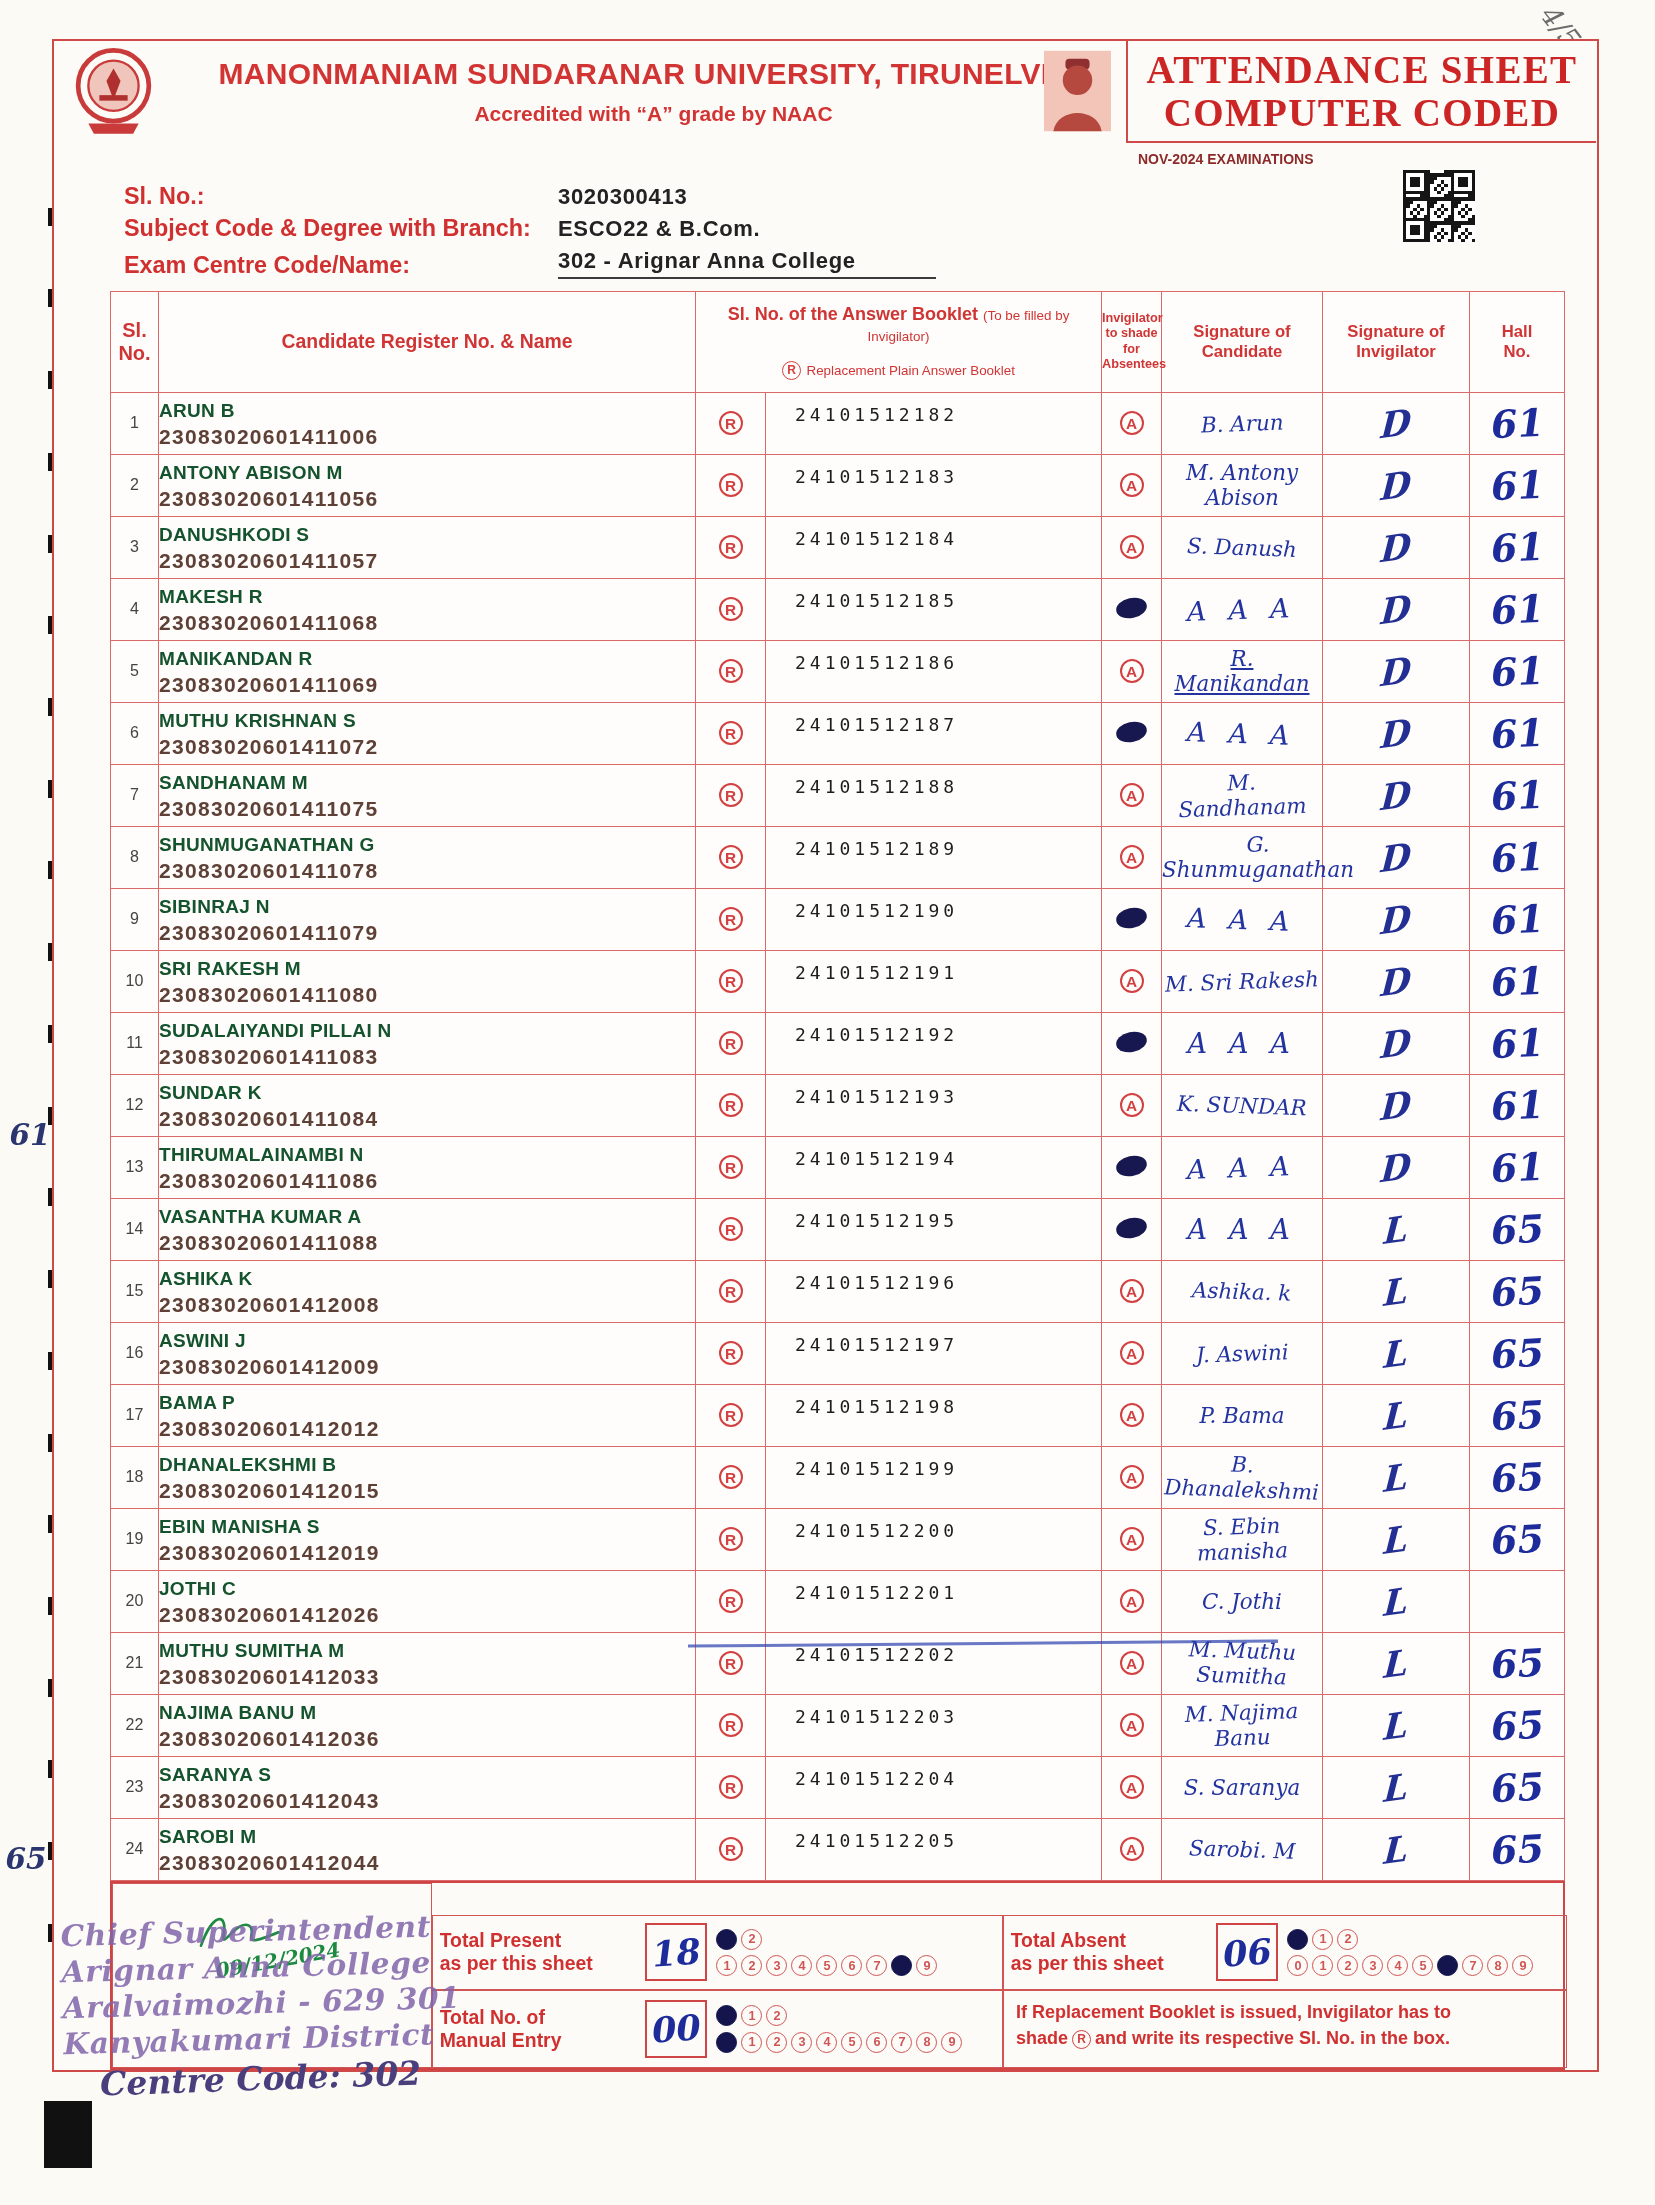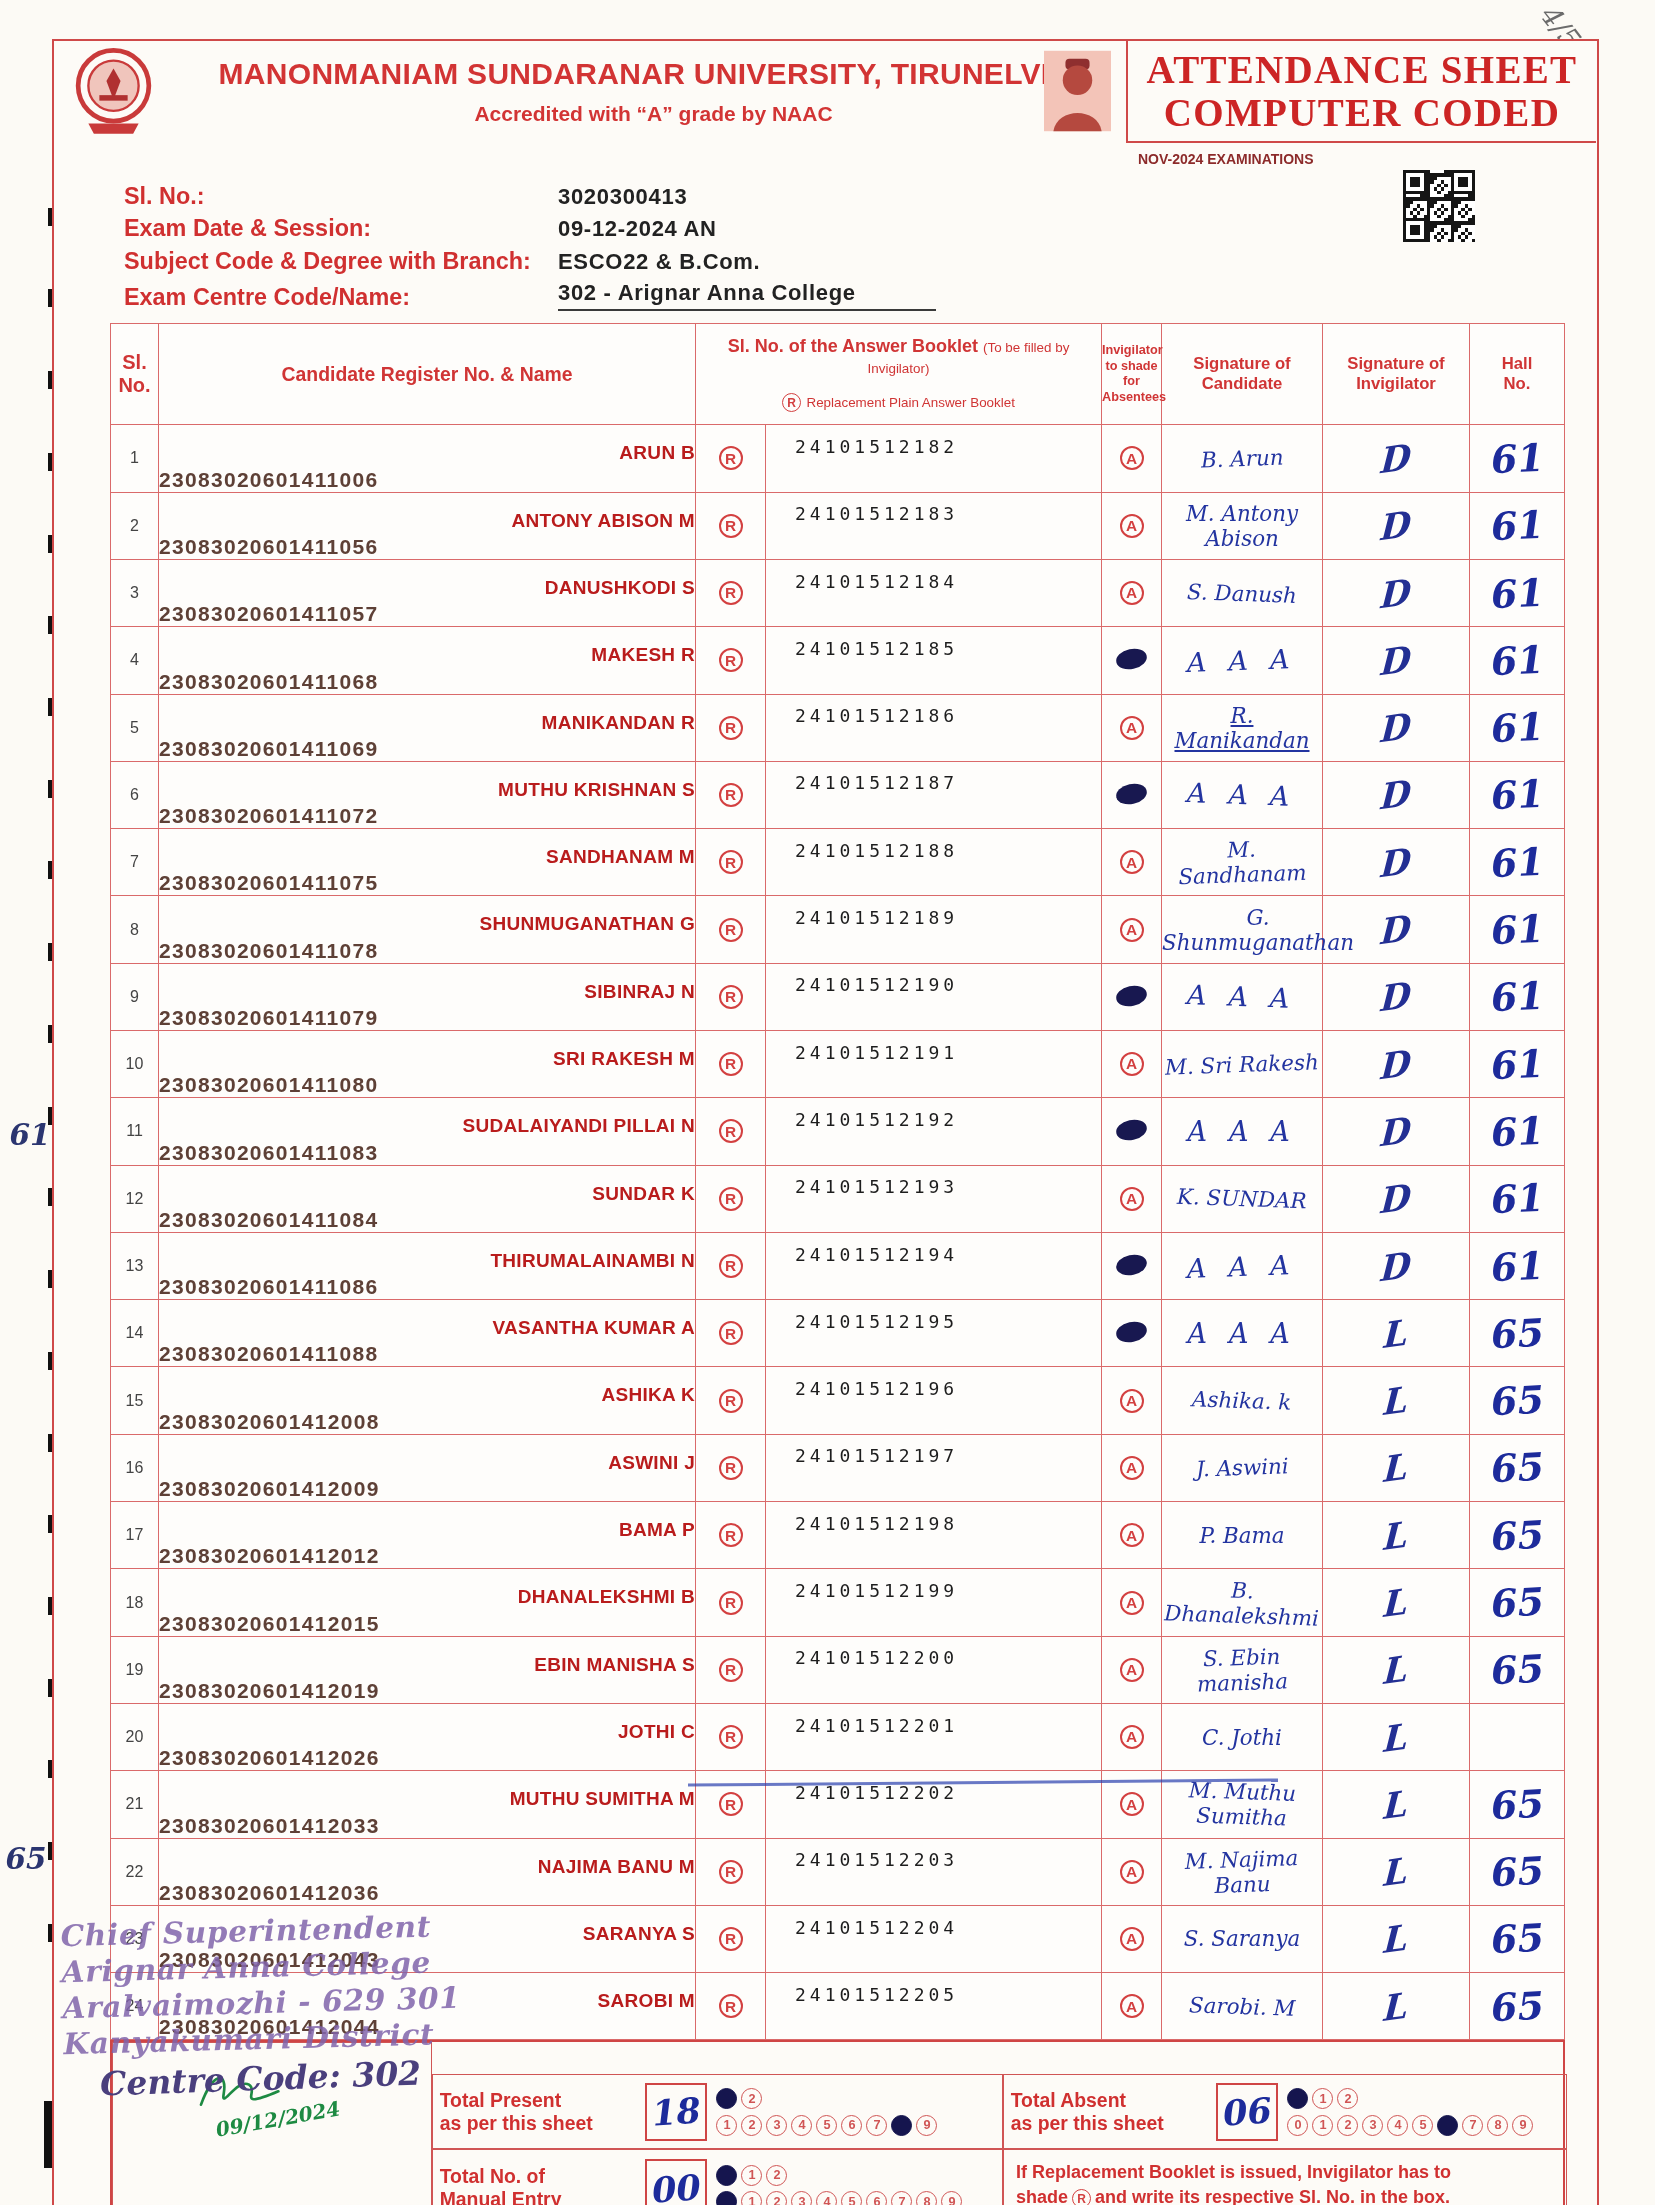--- a/index.html
+++ b/index.html
@@ -57,21 +57,21 @@
   .h-candidate { font-size:19.4px; font-weight:bold;margin-left:19px; }
   .h-absentee { font-size:12.7px; font-weight:bold; line-height:15.4px; }
   .h-sig, .h-hall { font-size:16.7px; font-weight:bold; line-height:20px; }
   .hb1 { font-size:18px; font-weight:bold; }
   .hb-paren { font-size:13.4px; font-weight:normal; }
   .hb2 { font-size:13.4px; font-weight:normal; margin-top:3.3px; display:flex; align-items:center; justify-content:center; gap:5.4px; color:#d03535; }
 
   .crow { height:62px; }
   .c-sl { text-align:center; font-size:16px; color:#444; }
   .c-name { padding:4px 0 0 10.7px; vertical-align:top; }
-  .cname { font-size:19px; font-weight:bold; color:#b91c1c; letter-spacing:0.3px; margin-top:17px;text-align:right; }
+  .cname { font-size:19px; font-weight:bold; color:#14532d; letter-spacing:0.3px; margin-top:7px; }
   .creg { font-size:21px; font-weight:bold; color:#5e4036; letter-spacing:1.3px; margin-top:3.3px; }
   .c-booklet { position:relative; }
   .rbox { position:absolute; left:0; top:0; bottom:0; width:70px; border-right:1.3px solid #da6a6a;
           display:flex; align-items:center; justify-content:center; }
   .bnum { position:absolute; left:99px; top:10.7px; font-family:"DejaVu Sans Mono",monospace;
           font-size:18px; color:#1d1d1d; letter-spacing:4px; }
   .circ { display:inline-flex; width:24px; height:24px; border:2px solid #d34040; border-radius:50%;
           color:#d34040; font-size:15.4px; font-weight:bold; align-items:center; justify-content:center; line-height:1; flex:none; }
   .circ.csm { width:19px; height:19px; font-size:12px; border-width:1.3px; }
   .c-abs { text-align:center; }
@@ -643,24 +643,20 @@
         <div></div>
         <div class="qm"></div>
       </div>
 
     <div class="meta">
       <div class="meta-row">
         <div class="meta-label">Sl. No.:</div>
         <div class="meta-value">3020300413</div>
       </div>
       <div class="meta-row">
-        <div class="meta-label">Exam Date &amp; Session:</div>
-        <div class="meta-value">09-12-2024 AN</div>
-      </div>
-      <div class="meta-row">
         <div class="meta-label">Subject Code &amp; Degree with Branch:</div>
         <div class="meta-value">ESCO22 &amp; B.Com.</div>
       </div>
       <div class="meta-row underlined">
         <div class="meta-label">Exam Centre Code/Name:</div>
         <div class="meta-value">302 - Arignar Anna College</div>
       </div>
     </div>
 
     <table class="ctable">

